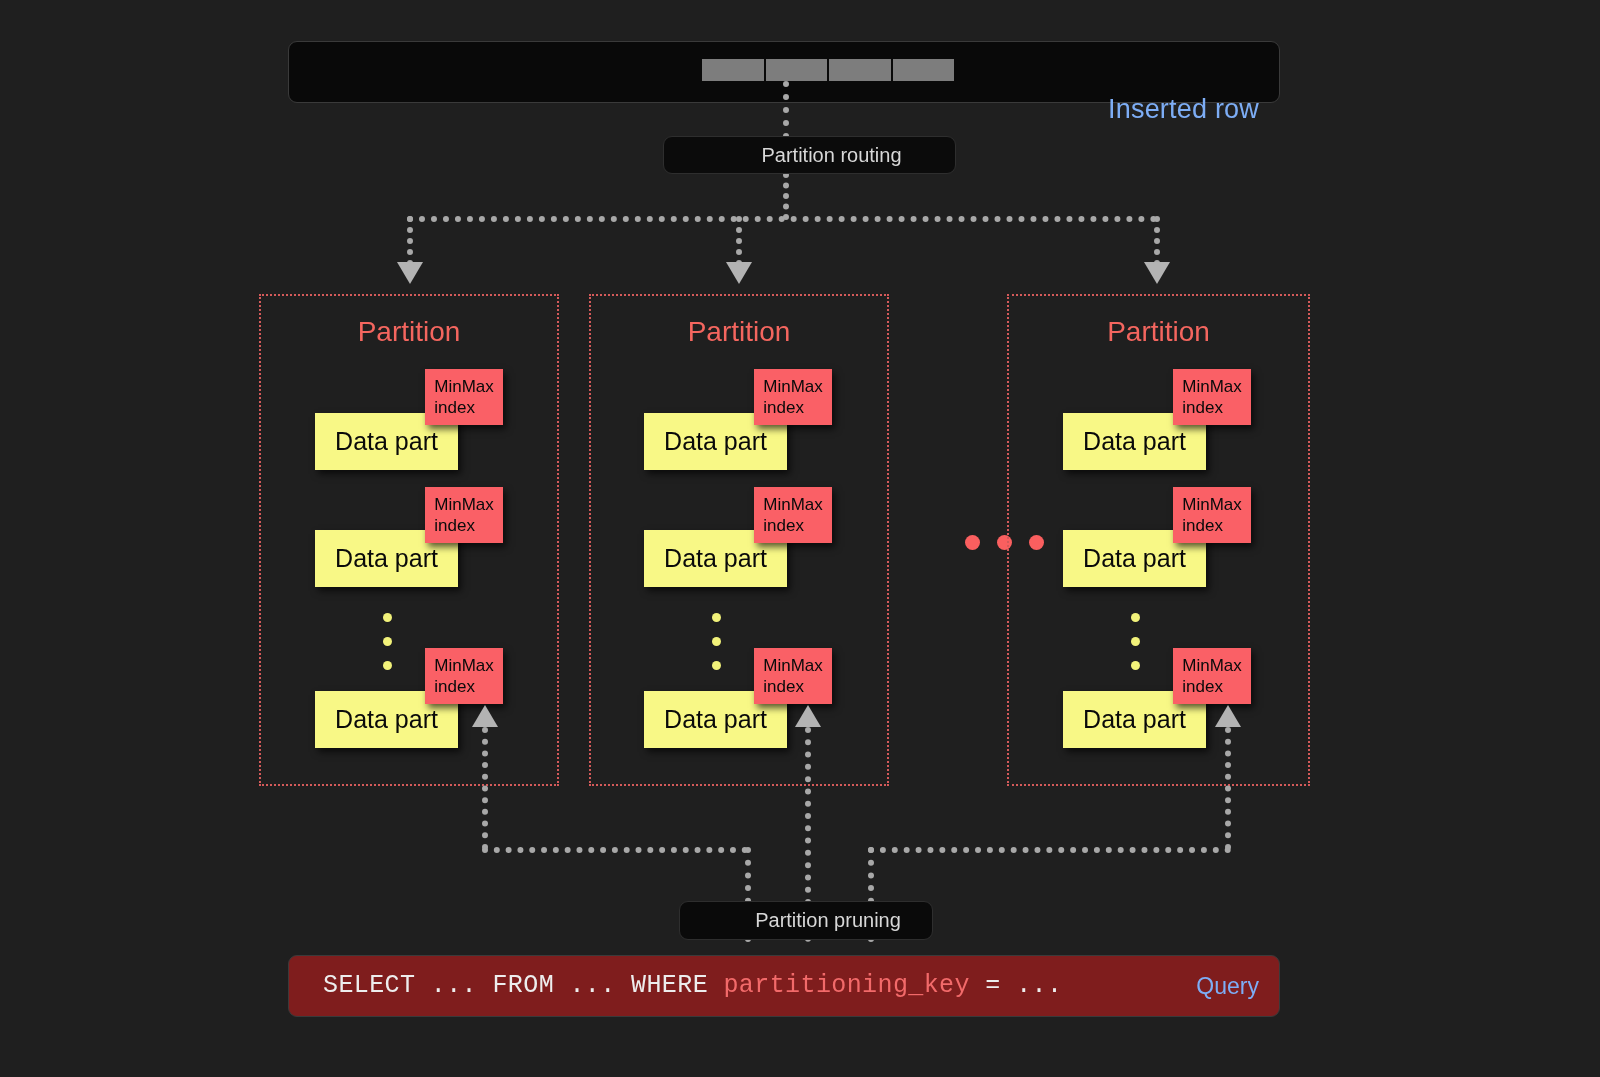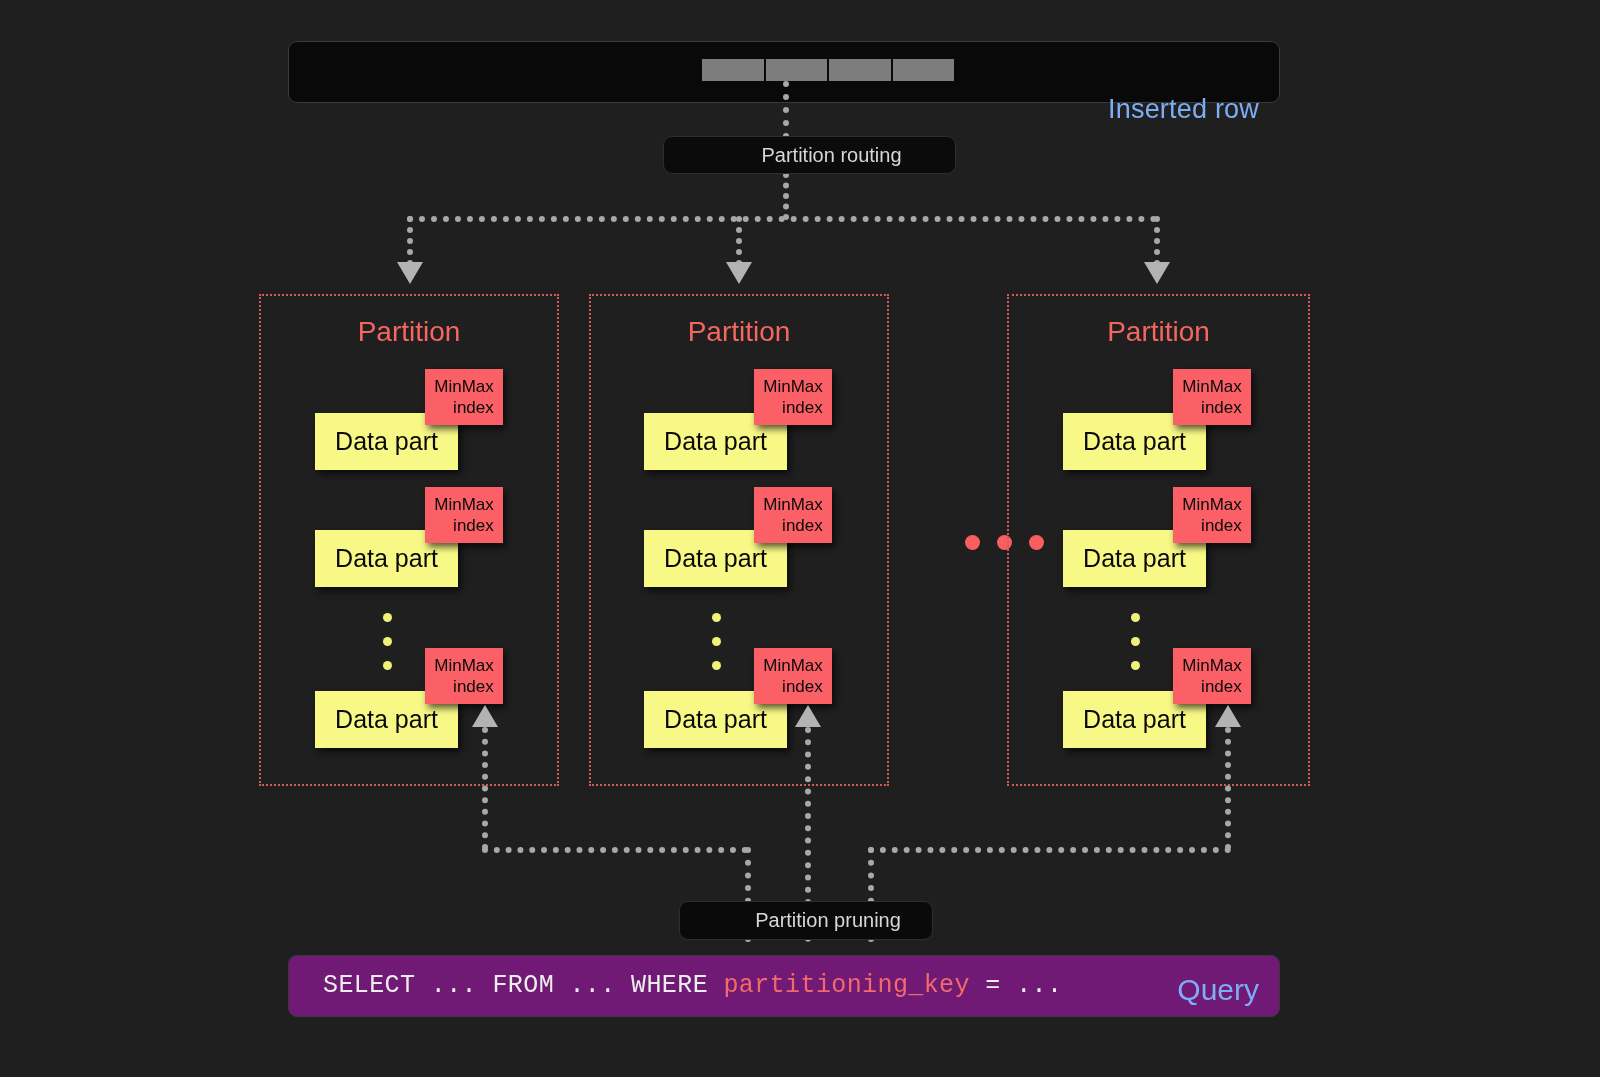--- a/index.html
+++ b/index.html
@@ -68,40 +68,40 @@
   #partition-pruning-box {
     left: 679px; top: 901px;
     width: 254px; height: 39px;
     background: #0a0a0a;
   }
 
   
   #query-bar {
     left: 288px; top: 955px;
     width: 992px; height: 62px;
-    background: #701a75;
+    background: #7f1d1d;
     border: 1px solid #3a3a3a;
     border-radius: 9px;
     box-sizing: border-box;
   }
   #query-sql {
     position: absolute;
     left: 34px; top: 15px;
     font-family: "Liberation Mono", "DejaVu Sans Mono", monospace;
     font-size: 25px;
     color: #ededed;
     white-space: pre;
     letter-spacing: .4px;
   }
   #query-sql .kw-key { color: #f26a6a; }
   #query-label {
     position: absolute;
     right: 20px; top: 17px;
     color: #7dadf5;
-    font-size: 30px;
+    font-size: 23px;
     white-space: nowrap;
   }
 
   
   .partition {
     border: 2px dotted #d45a5a;
     box-sizing: border-box;
     top: 294px;
     height: 492px;
     text-decoration: underline;
@@ -130,21 +130,21 @@
     z-index: 3;
     box-sizing: border-box;
   }
   .minmax {
     position: absolute;
     width: 78px; height: 56px;
     background: #fa6066;
     color: #0a0a0a;
     font-size: 17px;
     line-height: 1.25;
-    text-align: right;
+    text-align: left;
     display: flex;
     align-items: center;
     justify-content: center;
     box-shadow: 3px 4px 7px rgba(0,0,0,.65);
     z-index: 4;
     box-sizing: border-box;
   }
 
   
   .vdots { position: absolute; z-index: 2; }

